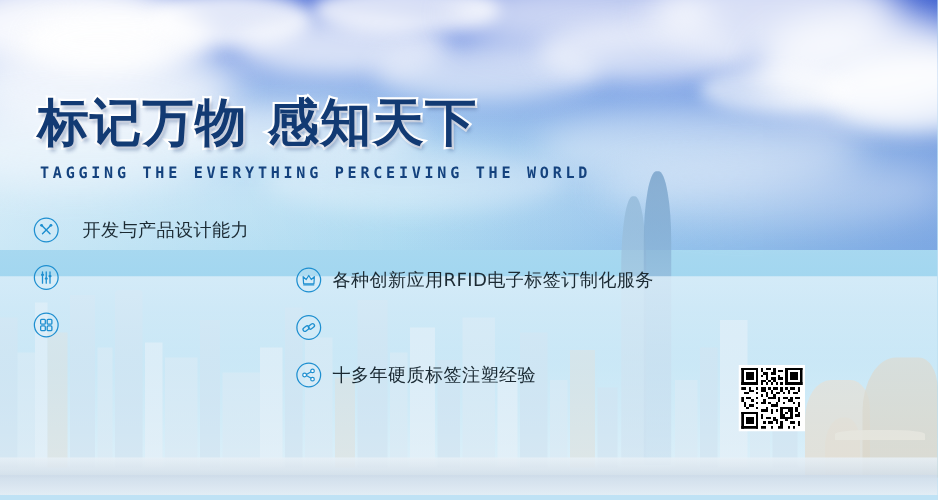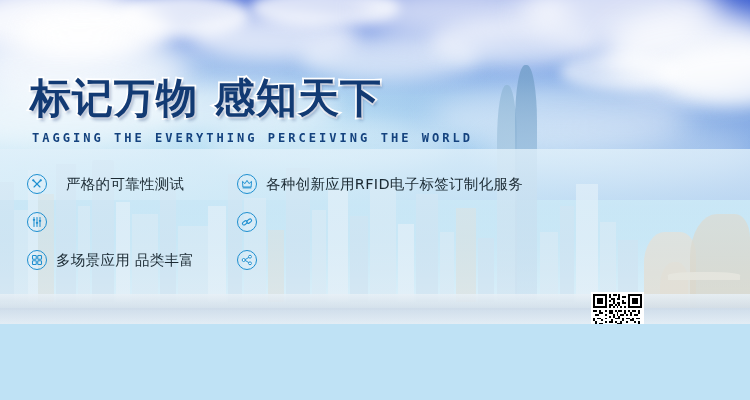--- a/index.html
+++ b/index.html
@@ -1,21 +1,21 @@
 <!DOCTYPE html>
 <html><head>
 <meta charset="utf-8">
 <style>
   html,body{margin:0;padding:0;}
   body{
     width:750px;height:400px;overflow:hidden;
     font-family:"Liberation Sans","DejaVu Sans",sans-serif;
     background:#bfe2f5;
   }
-  .banner{position:relative;width:750px;height:324px;overflow:hidden;}
+  .banner{position:relative;width:750px;height:396px;overflow:hidden;}
 
   
   .sky{
     position:absolute;inset:0;
     background:
       linear-gradient(180deg,
         rgba(60,95,210,0.95) 0%,
         rgba(86,122,220,0.85) 8%,
         rgba(120,160,230,0.6) 18%,
         rgba(160,205,240,0.35) 30%,
@@ -118,21 +118,21 @@
     border:1.8px solid #1e8fd0;border-radius:50%;
     box-sizing:border-box;display:flex;align-items:center;justify-content:center;
     background:rgba(255,255,255,0.10);
   }
   .feat .ico svg{display:block;}
   .feat .txt{
     font-family:"DejaVu Sans","Liberation Sans",sans-serif;
     font-size:14.5px;color:#1b2a33;white-space:nowrap;letter-spacing:.3px;
   }
   .col-l .feat{left:27px;}
-  .col-r .feat{left:237px;}
+  .col-r .feat{left:237px;margin-top:40px;}
   .r1{top:4px;} .r2{top:42px;} .r3{top:80px;}
   .col-l .r1 .txt{margin-left:10px;}
 
   
   .qr{
     position:absolute;left:591px;top:292px;width:53px;height:53px;
     background:#ffffff;padding:2px;box-sizing:border-box;
   }
   .qr svg{display:block;width:49px;height:49px;}
 </style>
@@ -224,21 +224,21 @@
         <span class="ico">
           <svg viewBox="0 0 16 16" width="12" height="12">
             <g stroke="#1e8fd0" stroke-width="1.5" stroke-linecap="round" fill="none">
               <path d="M3 3 L12 12"></path>
                 <path d="M13 3 L4 12"></path>
             </g>
             <circle cx="3" cy="3" r="1.5" fill="#1e8fd0"></circle>
             <circle cx="13" cy="3" r="1.5" fill="#1e8fd0"></circle>
           </svg>
         </span>
-        <span class="txt">严格的可靠性测试</span>
+        <span class="txt">开发与产品设计能力</span>
       </div>
 
       <div class="feat r2">
         <span class="ico">
           <svg viewBox="0 0 16 16" width="12" height="12">
             <g stroke="#1e8fd0" stroke-width="1.4" stroke-linecap="round">
               <path d="M4 2 V14"></path>
                 <path d="M8 2 V14"></path>
                 <path d="M12 2 V14"></path>
             </g>
@@ -255,21 +255,20 @@
         <span class="ico">
           <svg viewBox="0 0 16 16" width="12" height="12">
             <g fill="none" stroke="#1e8fd0" stroke-width="1.4">
               <rect x="2" y="2" width="5" height="5" rx="1"></rect>
               <rect x="9" y="2" width="5" height="5" rx="1"></rect>
               <rect x="2" y="9" width="5" height="5" rx="1"></rect>
               <rect x="9" y="9" width="5" height="5" rx="1"></rect>
             </g>
           </svg>
         </span>
-        <span class="txt">多场景应用  品类丰富</span>
       </div>
 
     </div>
 
     <div class="col-r">
 
       <div class="feat r1">
         <span class="ico">
           <svg viewBox="0 0 16 16" width="12" height="12">
             <path d="M2.5 12 L2 4.5 L5.3 7.5 L8 3.2 L10.7 7.5 L14 4.5 L13.5 12 Z" fill="none" stroke="#1e8fd0" stroke-width="1.3" stroke-linejoin="round"></path>
@@ -297,20 +296,21 @@
               <path d="M4.6 8 L11 4.2"></path>
                 <path d="M4.6 8 L11 11.8"></path>
             </g>
             <g fill="#fff" stroke="#1e8fd0" stroke-width="1.3">
               <circle cx="3.6" cy="8" r="2"></circle>
               <circle cx="12" cy="3.6" r="1.9"></circle>
               <circle cx="12" cy="12.4" r="1.9"></circle>
             </g>
           </svg>
         </span>
+        <span class="txt">十多年硬质标签注塑经验</span>
       </div>
 
     </div>
   </div>
 
   <div class="qr">
     <svg viewBox="0 0 25 25" shape-rendering="crispEdges">
       <rect width="25" height="25" fill="#fff"></rect>
       <g fill="#000">
 

